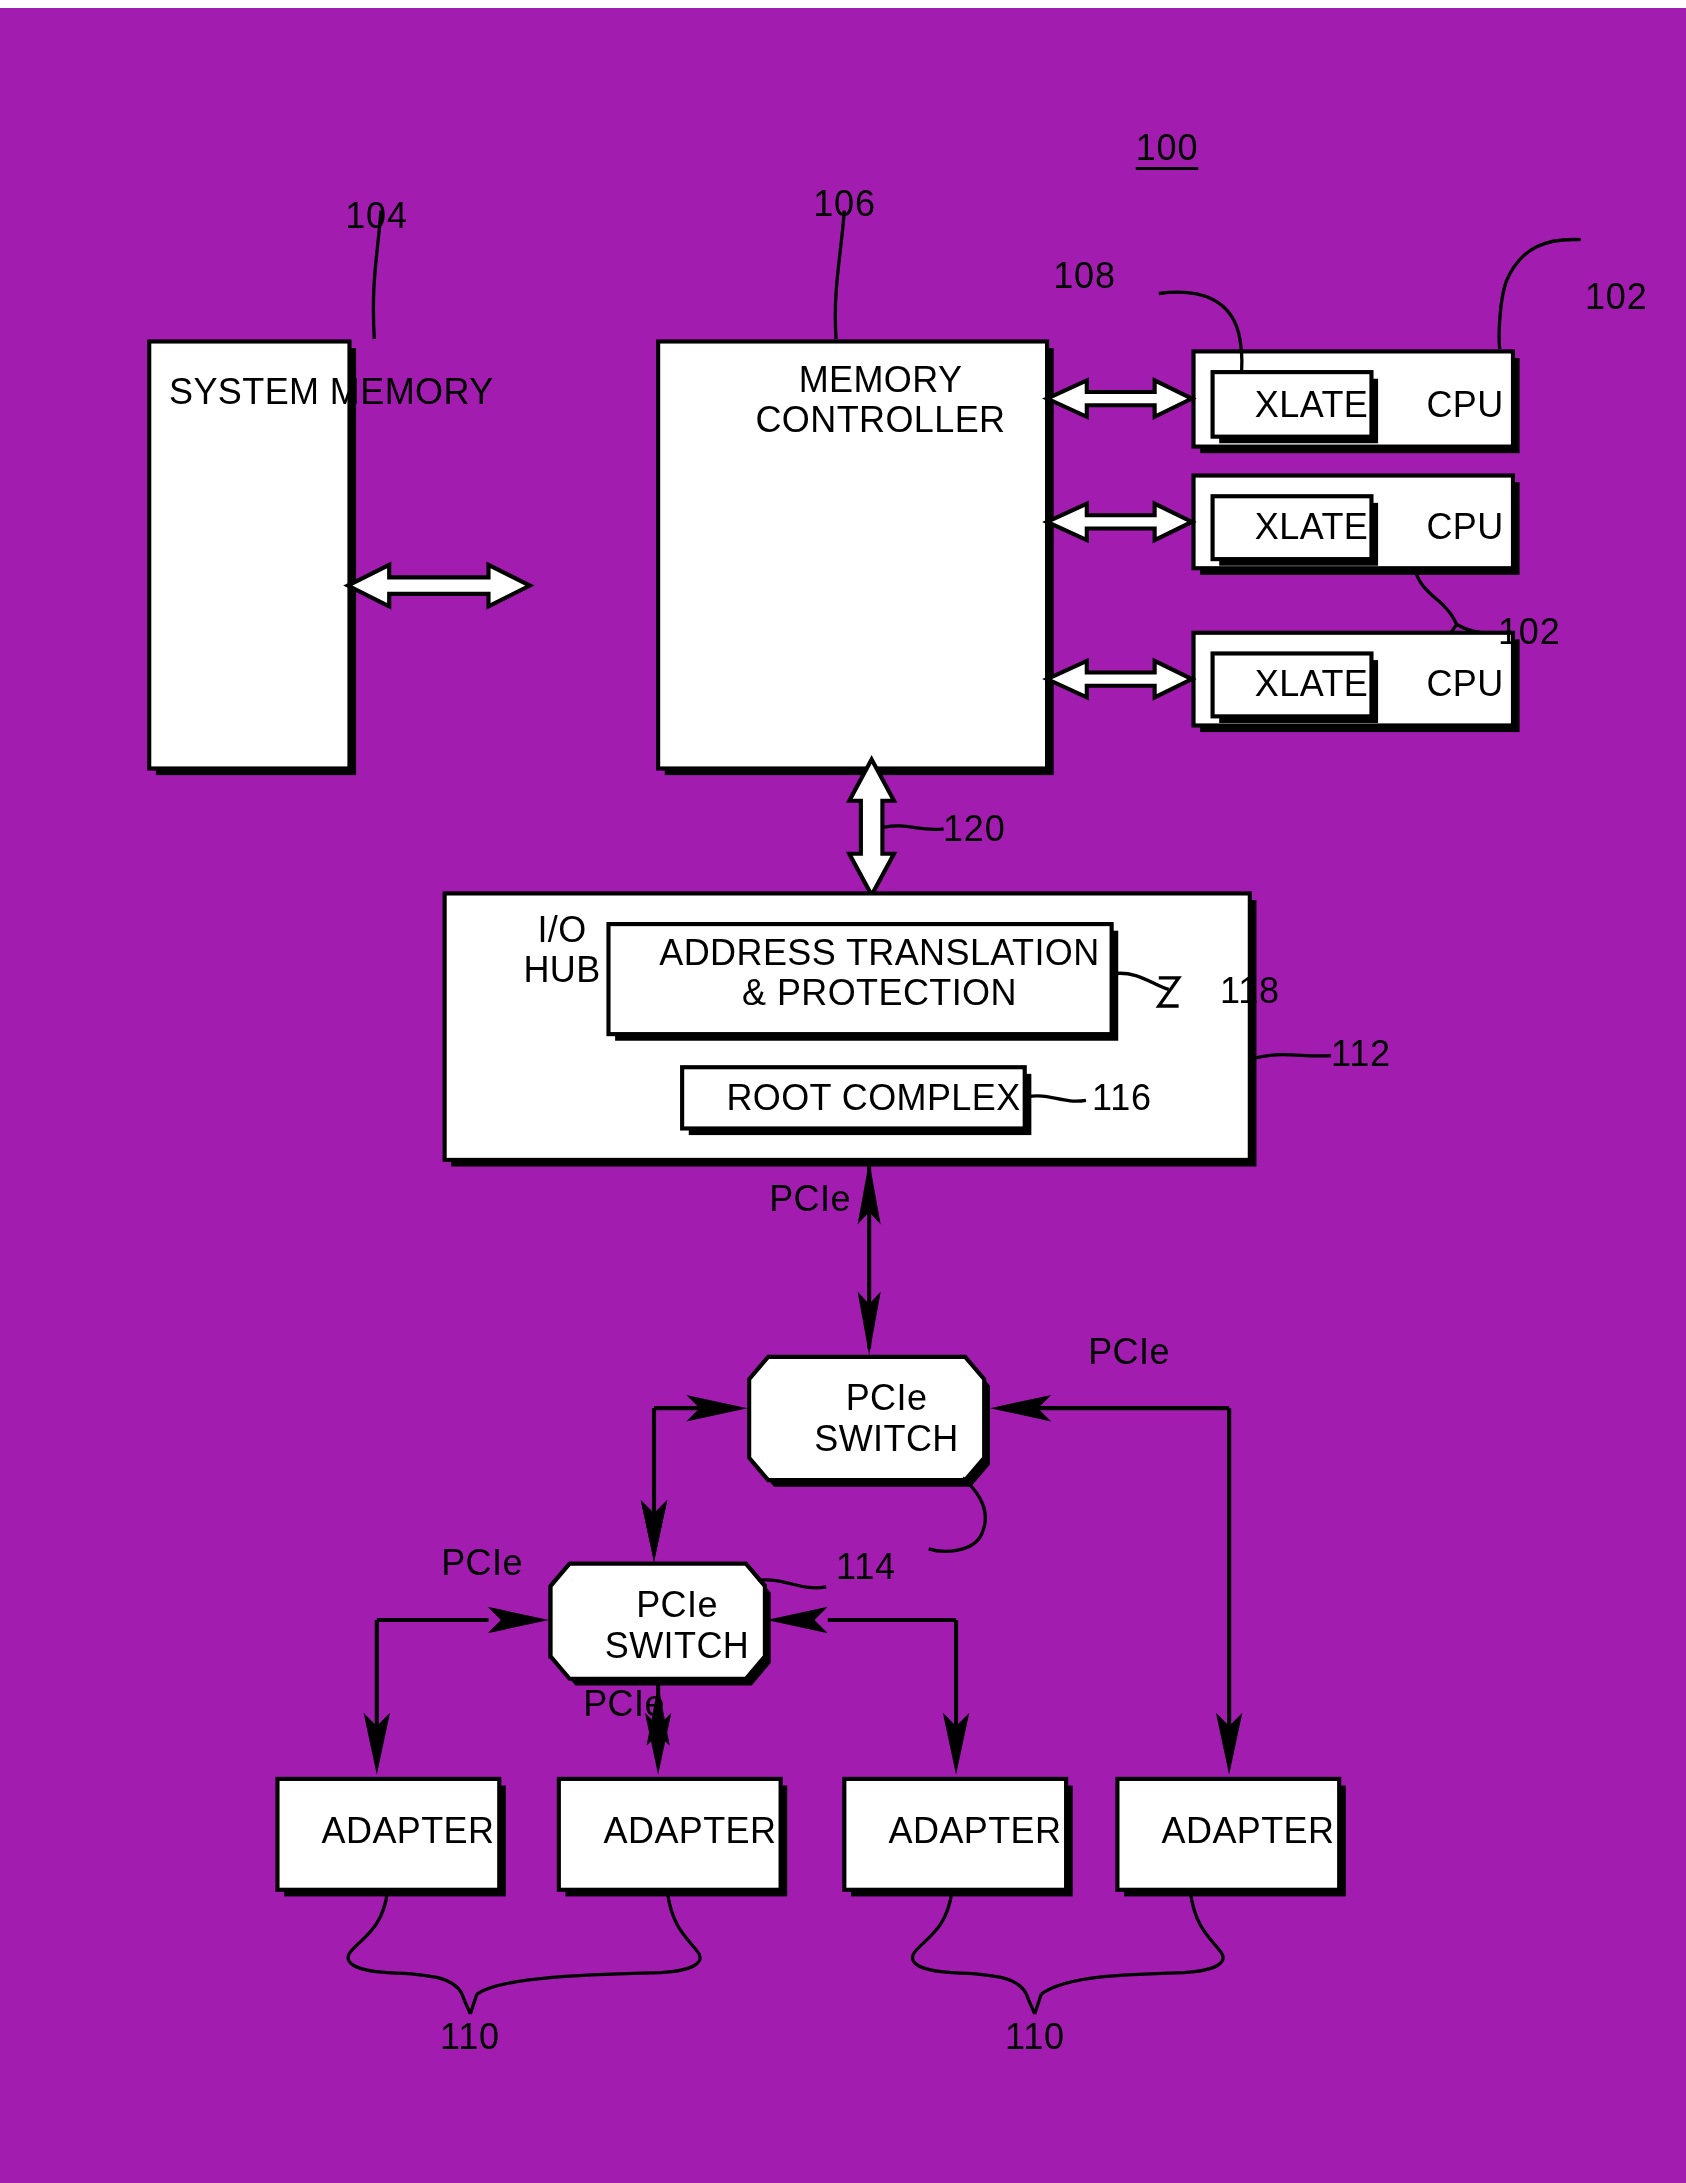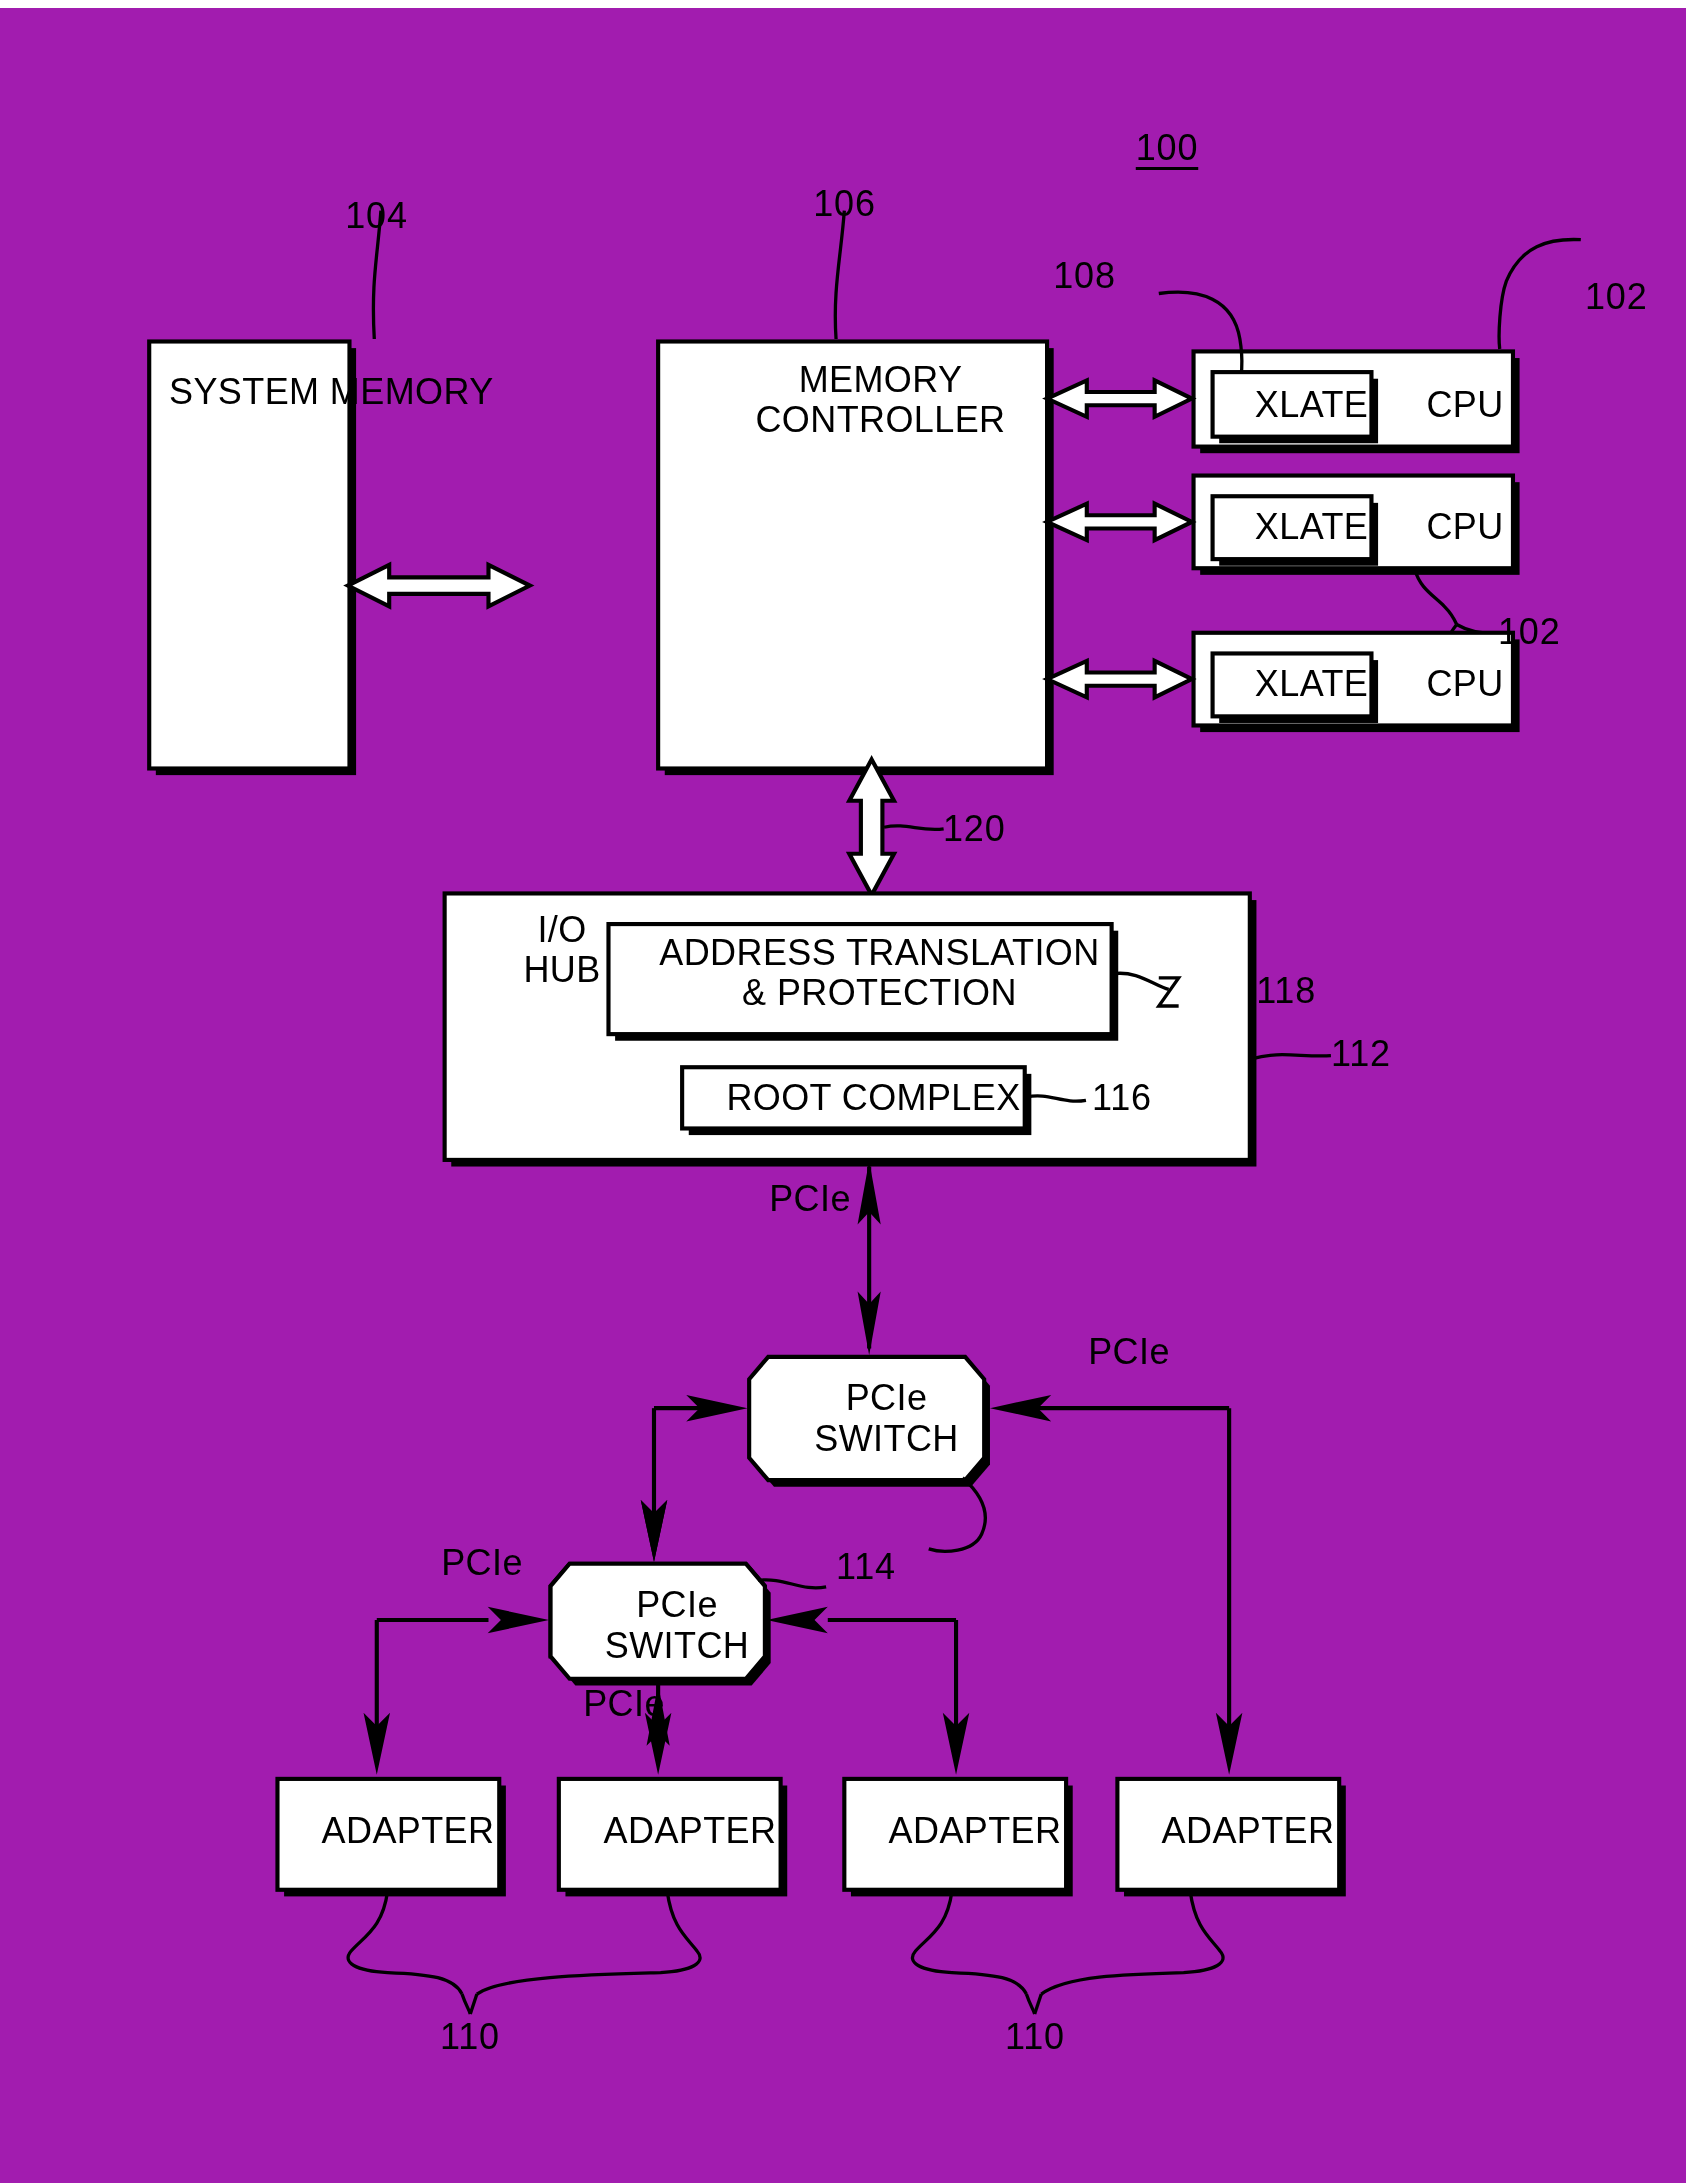--- a/index.html
+++ b/index.html
@@ -181,21 +181,21 @@
 
 
   <div class="lbl num" style="left:943px;top:801px;width:132px;text-align:left;">120</div>
 
   <div class="lbl box-title" style="left:484px;top:902px;width:116px;">I/O
 HUB</div>
 
   <div class="lbl box-title" style="left:608px;top:925px;width:503px;">ADDRESS TRANSLATION
 &amp; PROTECTION</div>
 
-  <div class="lbl num" style="left:1184px;top:963px;width:132px;text-align:right;">118</div>
+  <div class="lbl num" style="left:1184px;top:963px;width:132px;text-align:center;">118</div>
 
   <div class="lbl box-title" style="left:682px;top:1070px;width:343px;">ROOT COMPLEX</div>
 
   <div class="lbl num" style="left:1092px;top:1070px;width:132px;text-align:left;">116</div>
 
   <div class="lbl num" style="left:1331px;top:1026px;width:132px;text-align:left;">112</div>
 
   <div class="lbl box-title" style="left:728px;top:1171px;width:124px;">PCIe</div>
 
   <div class="lbl box-title" style="left:749px;top:1370px;width:235px;">PCIe</div>

